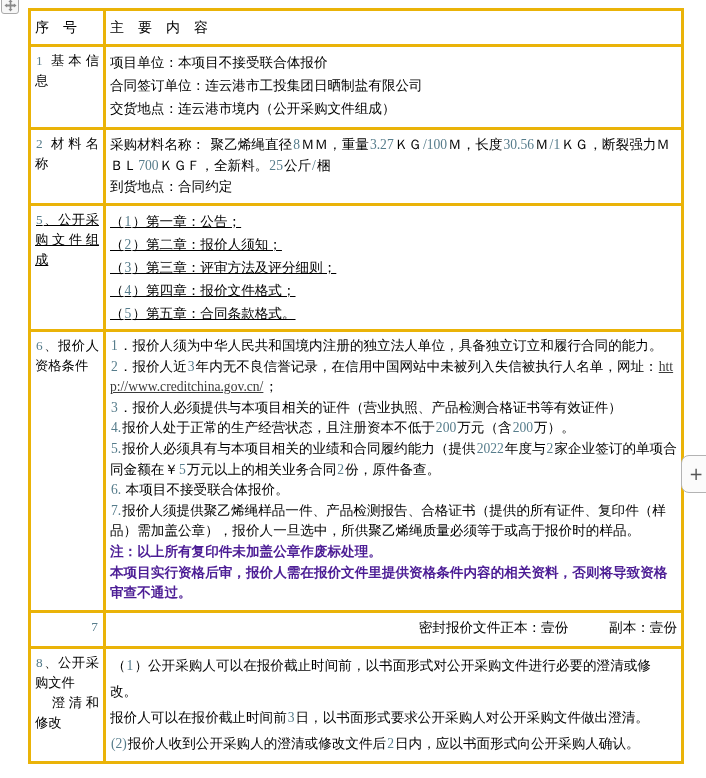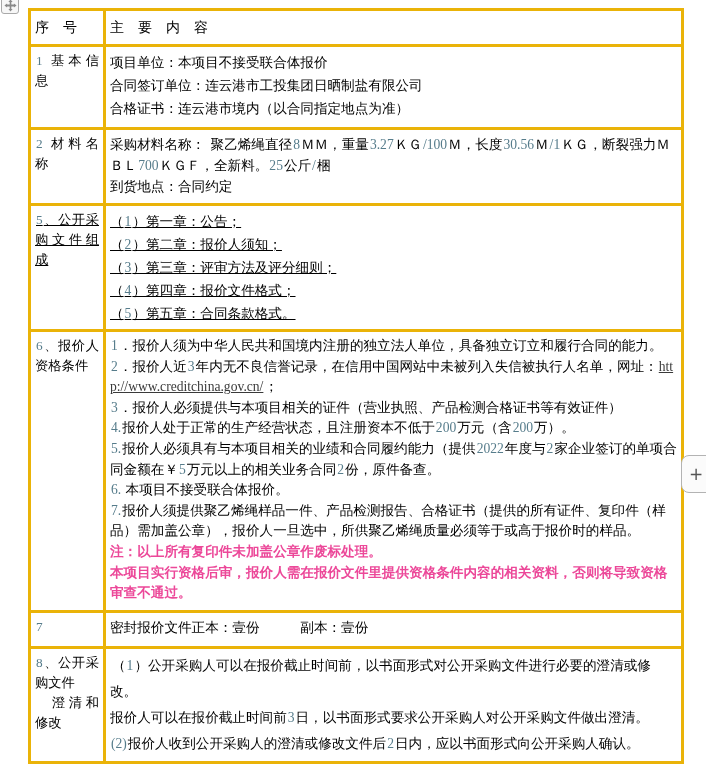--- a/index.html
+++ b/index.html
@@ -27,32 +27,32 @@
   td.content-cell{padding:1px 2px 1px 3px;font-size:13.6px;margin-left:8px;}
   .line{line-height:21px;word-break:break-all;}
   
   tr.r0 td{height:25px;}
   tr.r1 td{height:72px;border-radius:17px;} tr.r1 .line{line-height:23px;}
   tr.r2 td{height:65px;}
   tr.r3 td{height:43px;}
   tr.r4 td{height:67px;} tr.r4 .line{line-height:22px;}
   tr.r5 td{height:115px;text-decoration:underline;} tr.r5 .line{line-height:23px;}
   tr.r6 td{height:270px;} tr.r6 .line{line-height:20.6px;}
-  tr.r7 td{height:25px;}
+  tr.r7 td{height:25px;text-align:right;}
   tr.r8 td{height:81px;} tr.r8 .line{line-height:26px;}
   
   tr.r0 td{vertical-align:middle;font-size:14px;}
   .hdr{white-space:pre;}
   
   .ascii{
     font-family:"Liberation Serif","DejaVu Serif",serif;
     color:#567c8b;
     padding:0 1px;
   }
-  .bold{font-weight:bold;color:#ec4899;}
+  .bold{font-weight:bold;color:#4c1d95;}
   .url{
     font-family:"Liberation Serif","DejaVu Serif",serif;
     color:#3a3a3a;text-decoration:underline;padding:0 1px;
   }
   
   .move-handle{
     position:absolute;left:1px;top:-3px;width:18px;height:17px;
     border:1px solid #a9a9a9;border-radius:3px;background:#f7f7f7;
     display:flex;align-items:center;justify-content:center;
     box-sizing:border-box;z-index:3;
@@ -93,21 +93,21 @@
     </tr>
   </tbody>
   <tbody id="rows">
       <tr class="r1">
         <td class="label-cell">
           <div><span class="ascii">1 </span>基本信息</div>
         </td>
         <td class="content-cell">
           <div class="line">项目单位：本项目不接受联合体报价</div>
           <div class="line">合同签订单位：连云港市工投集团日晒制盐有限公司</div>
-          <div class="line">合格证书：连云港市境内（以合同指定地点为准）</div>
+          <div class="line">交货地点：连云港市境内（公开采购文件组成）</div>
         </td>
       </tr>
       <tr class="r2">
         <td class="label-cell">
           <div><span class="ascii">2 </span>材料名称</div>
         </td>
         <td class="content-cell">
           <div class="line">采购材料名称：<span class="ascii"> </span>聚乙烯绳直径<span class="ascii">8</span>ＭＭ，重量<span class="ascii">3.27</span>ＫＧ<span class="ascii">/100</span>Ｍ，长度<span class="ascii">30.56</span>Ｍ<span class="ascii">/1</span>ＫＧ，断裂强力ＭＢＬ<span class="ascii">700</span>ＫＧＦ，全新料。<span class="ascii">25</span>公斤<span class="ascii">/</span>梱</div>
           <div class="line">到货地点：合同约定</div>
         </td>

